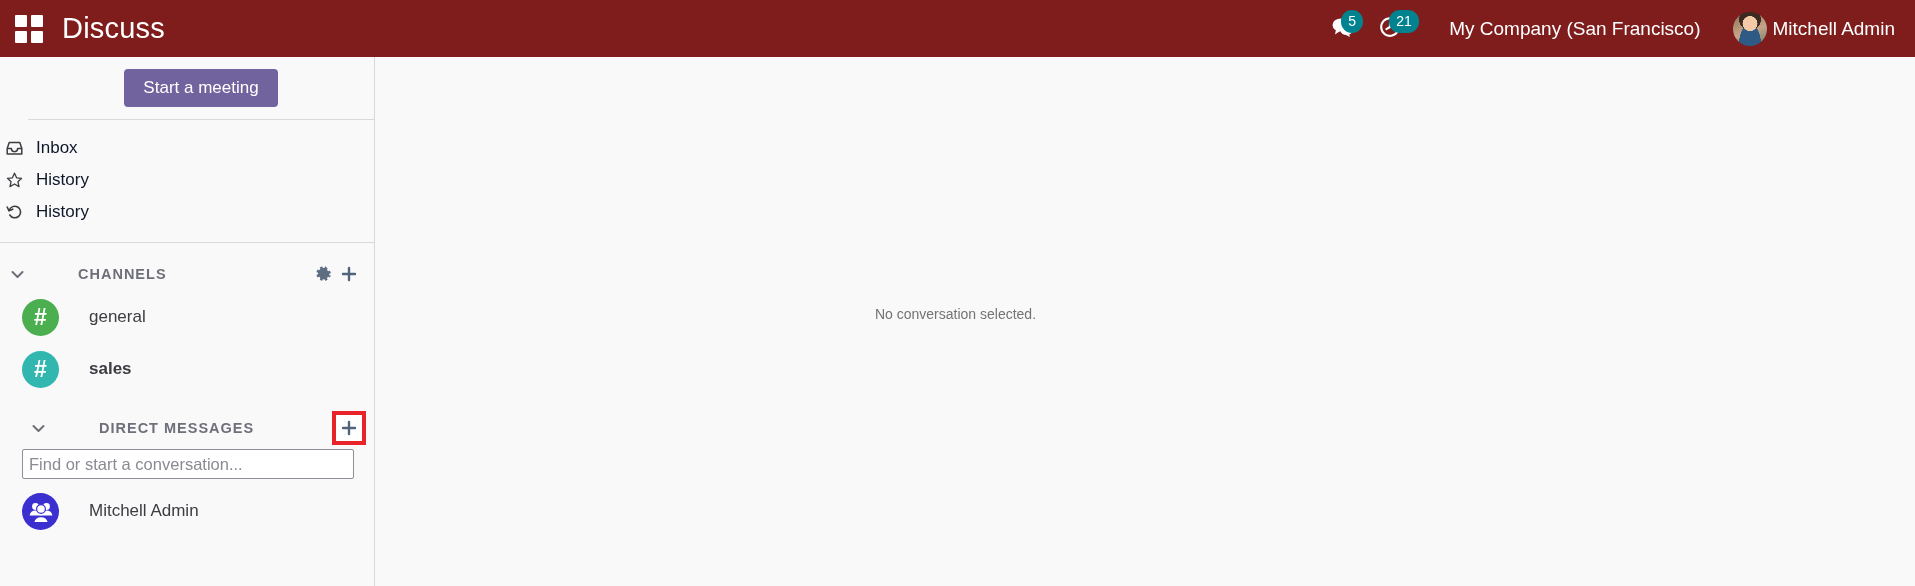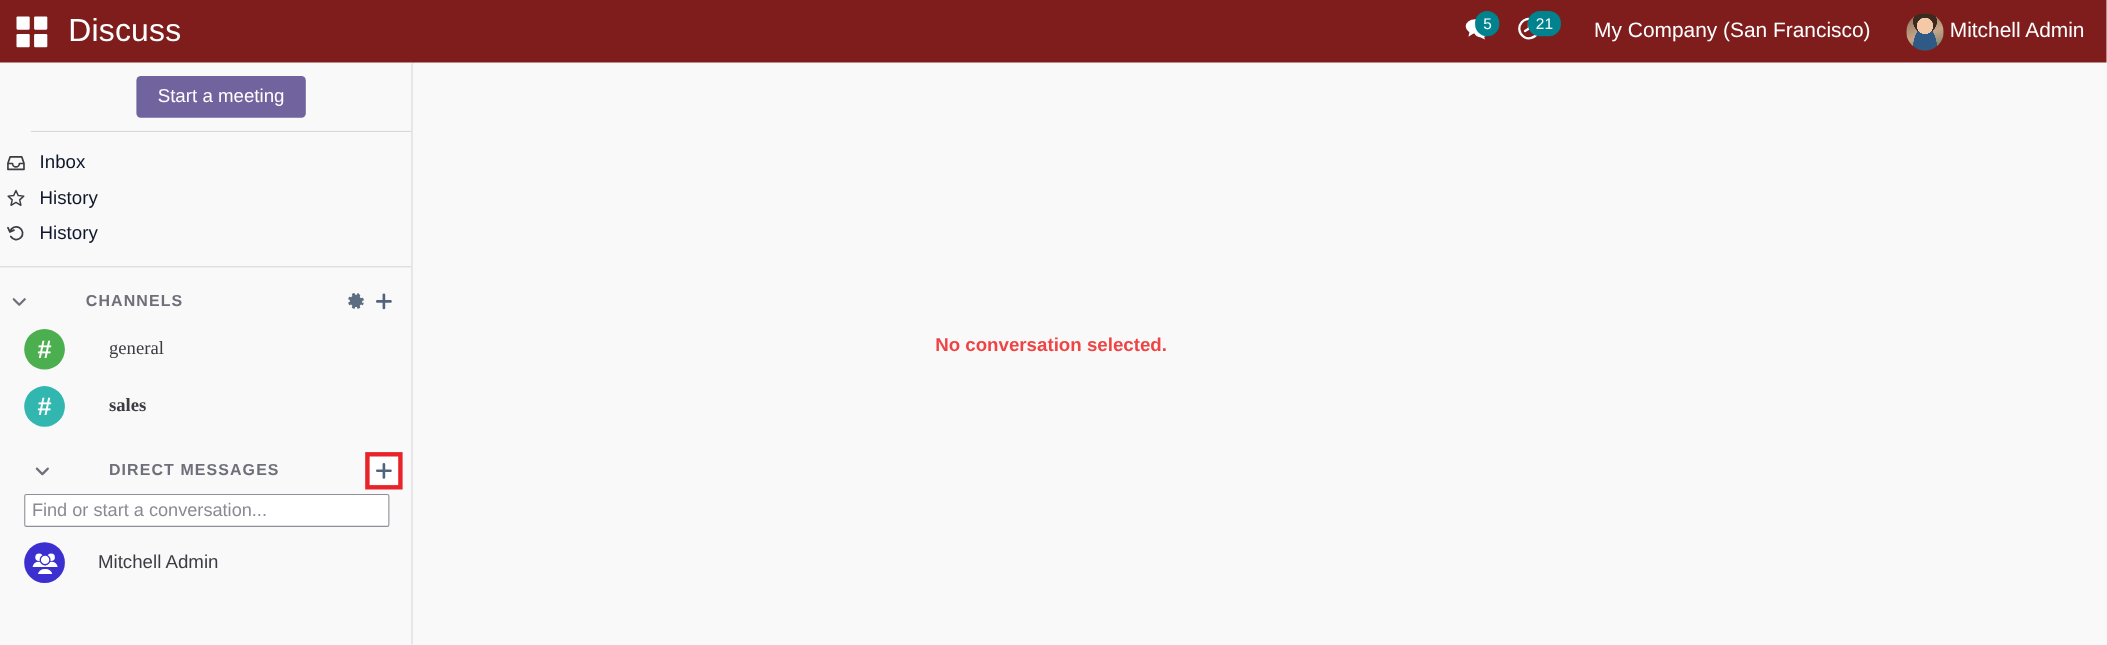--- a/index.html
+++ b/index.html
@@ -188,25 +188,24 @@
   .ch-avatar {
     width: 37px; height: 37px;
     border-radius: 50%;
     display: flex; align-items: center; justify-content: center;
     color: #ffffff;
     font-size: 23px;
     font-weight: bold;
     flex: none;
   }
   .ch-label {
-    margin-left: 40px;
+    margin-left: 30px;
     font-size: 17px;
     color: #3c3c42;
     white-space: nowrap;
-    font-family: Liberation Serif, serif;
   }
   .ch-label.bold { font-weight: bold; }
 
   #dm-search-row { padding: 4px 22px 0 22px; }
   #dm-search-input {
     width: 332px;
     height: 30px;
     border: 1px solid #8f8f98;
     background: #ffffff;
     border-radius: 2px;
@@ -242,25 +241,24 @@
 
   
   #content {
     position: absolute;
     top: 57px; left: 376px;
     width: 1539px; height: 529px;
     background: #f9f9fa;
     display: flex; align-items: center; justify-content: center;
   }
   #empty-message {
-    font-size: 17px;
-    color: #ef4444;
+    font-size: 14px;
+    color: #737373;
     margin-top: -16px;
     margin-left: -380px;
-    font-weight: bold;
   }
 </style>
 </head>
 <body>
 
 <div id="navbar">
 
   <div id="apps-menu-btn">
     <span class="grid-icon">
       <i></i>

